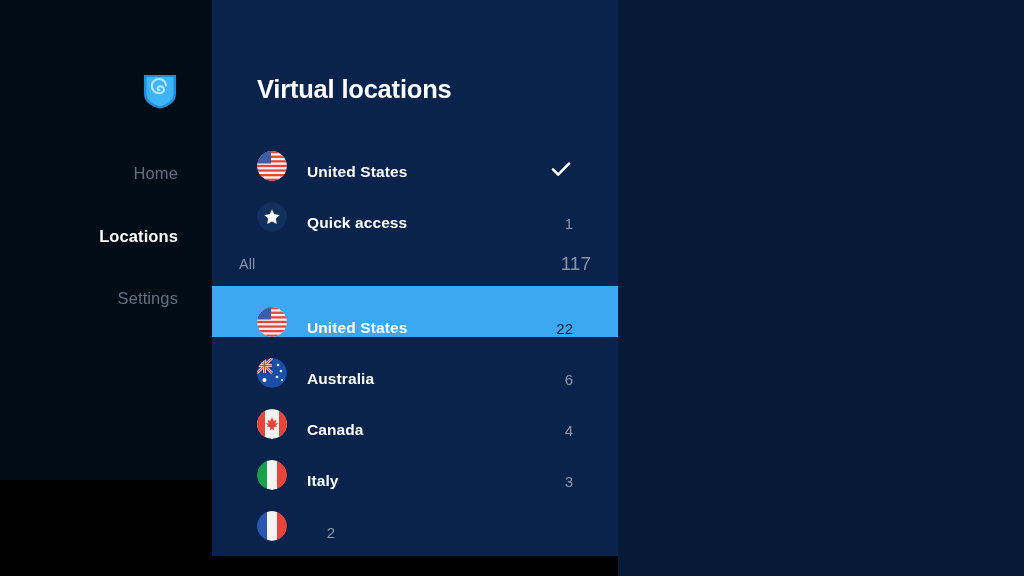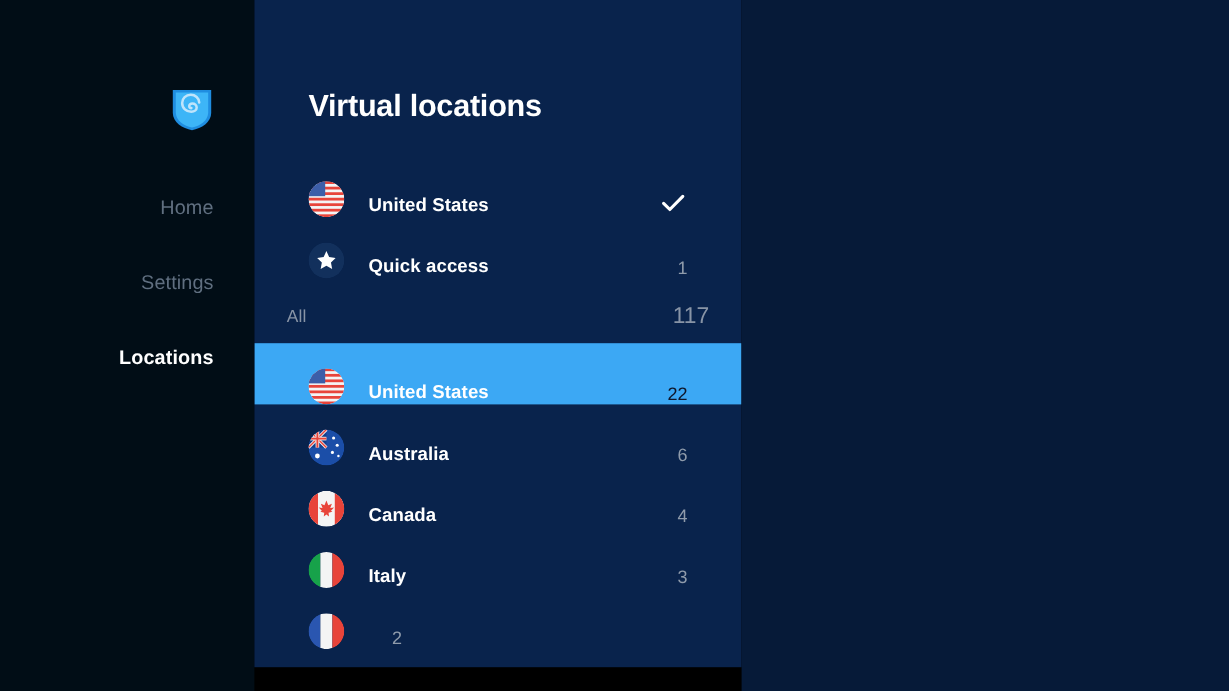--- a/index.html
+++ b/index.html
@@ -5,21 +5,21 @@
   * { margin:0; padding:0; box-sizing:border-box; }
   html,body { width:1024px; height:576px; overflow:hidden; background:#000; }
   body {
     font-family:"Liberation Sans","DejaVu Sans",sans-serif;
     -webkit-font-smoothing:antialiased;
   }
   .app { position:relative; width:1024px; height:576px; display:flex; }
 
   
   .sidebar {
-    width:212px; height:576px; background:#010d16;
+    width:212px; height:480px; background:#010d16;
     display:flex; flex-direction:column; align-items:flex-end;
     padding-right:34px; flex:0 0 212px; position:relative;
   }
   .logo { margin-top:72px; width:36px; height:38px; display:block; }
   .nav { margin-top:42px; display:flex; flex-direction:column; align-items:flex-end; }
   .nav-item {
     font-size:16.5px; letter-spacing:.1px; line-height:1;
     color:#606f80; padding:13px 0; text-align:right; cursor:pointer;
     white-space:nowrap;
   }
@@ -85,25 +85,25 @@
         <path d="M2 3 H34 V22 C34 30 26 35 18 36.5 C10 35 2 30 2 22 Z" fill="#1f8de0"></path>
         <path d="M4.5 5 H31.5 V21.5 C31.5 28.6 24.6 32.9 18 34.3 C11.4 32.9 4.5 28.6 4.5 21.5 Z" fill="#3db5f7"></path>
         <path d="M24 13.5 C24 9.6 20.6 7 17 7 C12.9 7 9.8 10 9.8 13.8 C9.8 18.2 13.3 21.2 17.4 21.2 C20 21.2 21.9 19.7 21.9 17.6 C21.9 15.6 20.3 14.2 18.3 14.2 C16.8 14.2 15.7 15.1 15.7 16.3 C15.7 17.4 16.5 18.1 17.5 18.1" fill="none" stroke="#bfe4fb" stroke-width="2.1" stroke-linecap="round"></path>
       </svg>
     </span>
 
     <div class="nav">
       <div class="nav-item">
         <span>Home</span>
       </div>
+      <div class="nav-item active">
+        <span>Locations</span>
+      </div>
       <div class="nav-item">
         <span>Settings</span>
-      </div>
-      <div class="nav-item active">
-        <span>Locations</span>
       </div>
     </div>
   </div>
 
   <div class="mid">
     <div class="mid-title">Virtual locations</div>
 
     <div class="mid-list">
 
       <div class="row">

